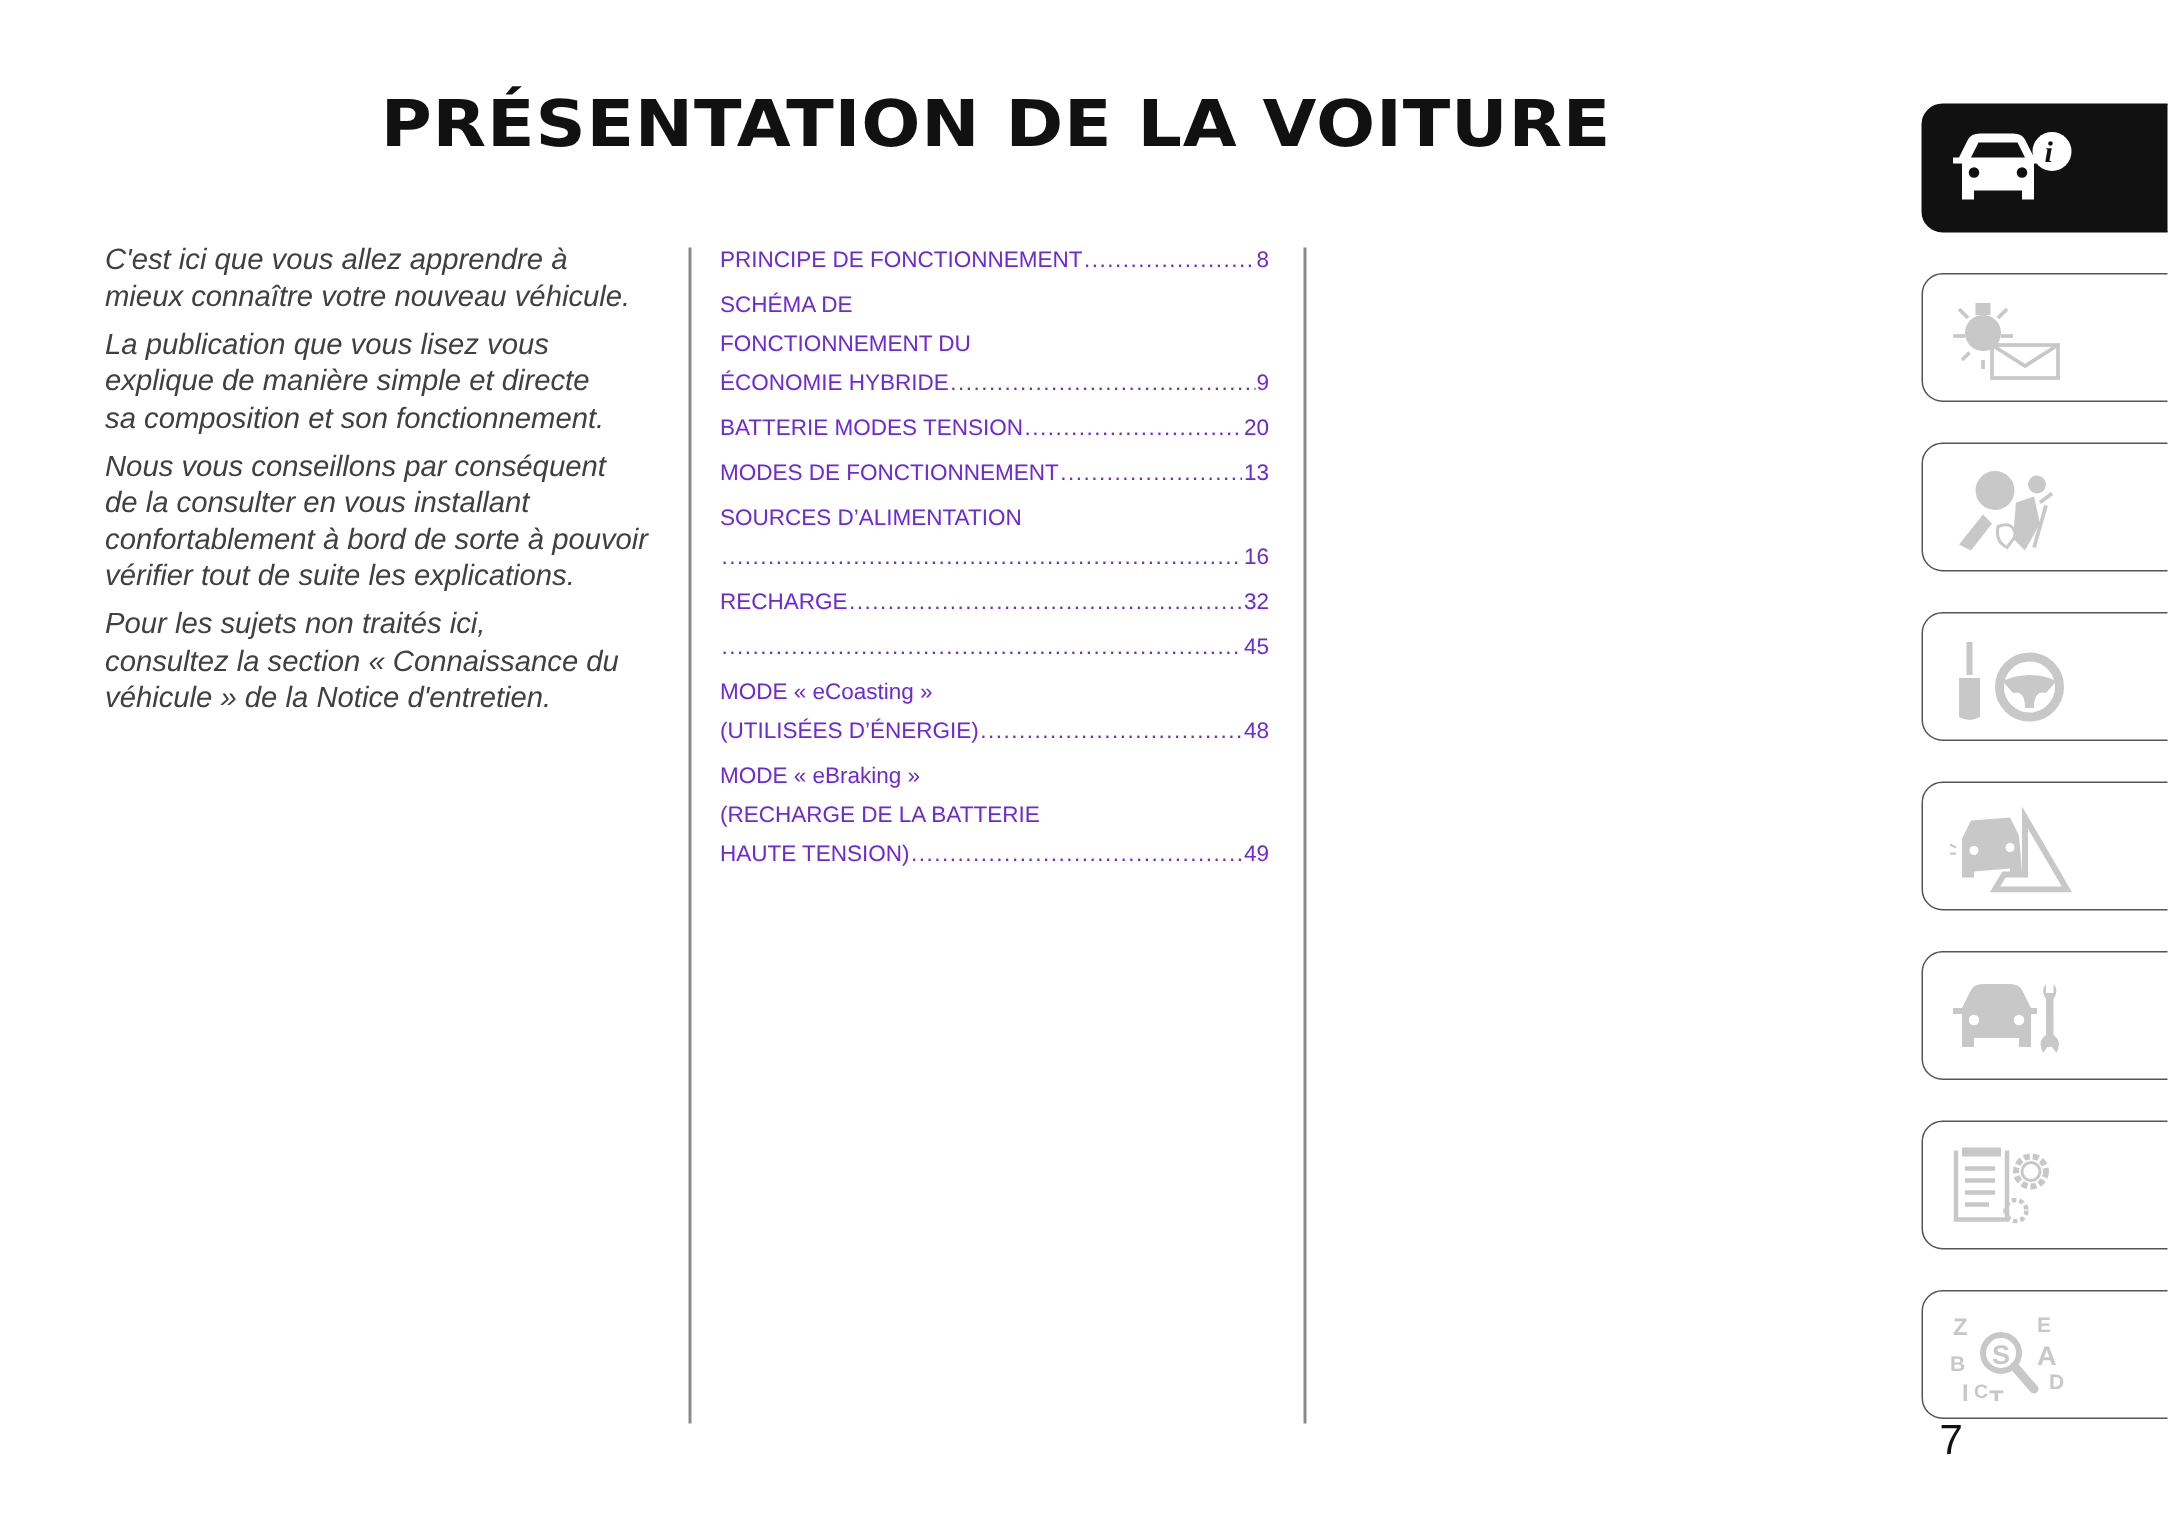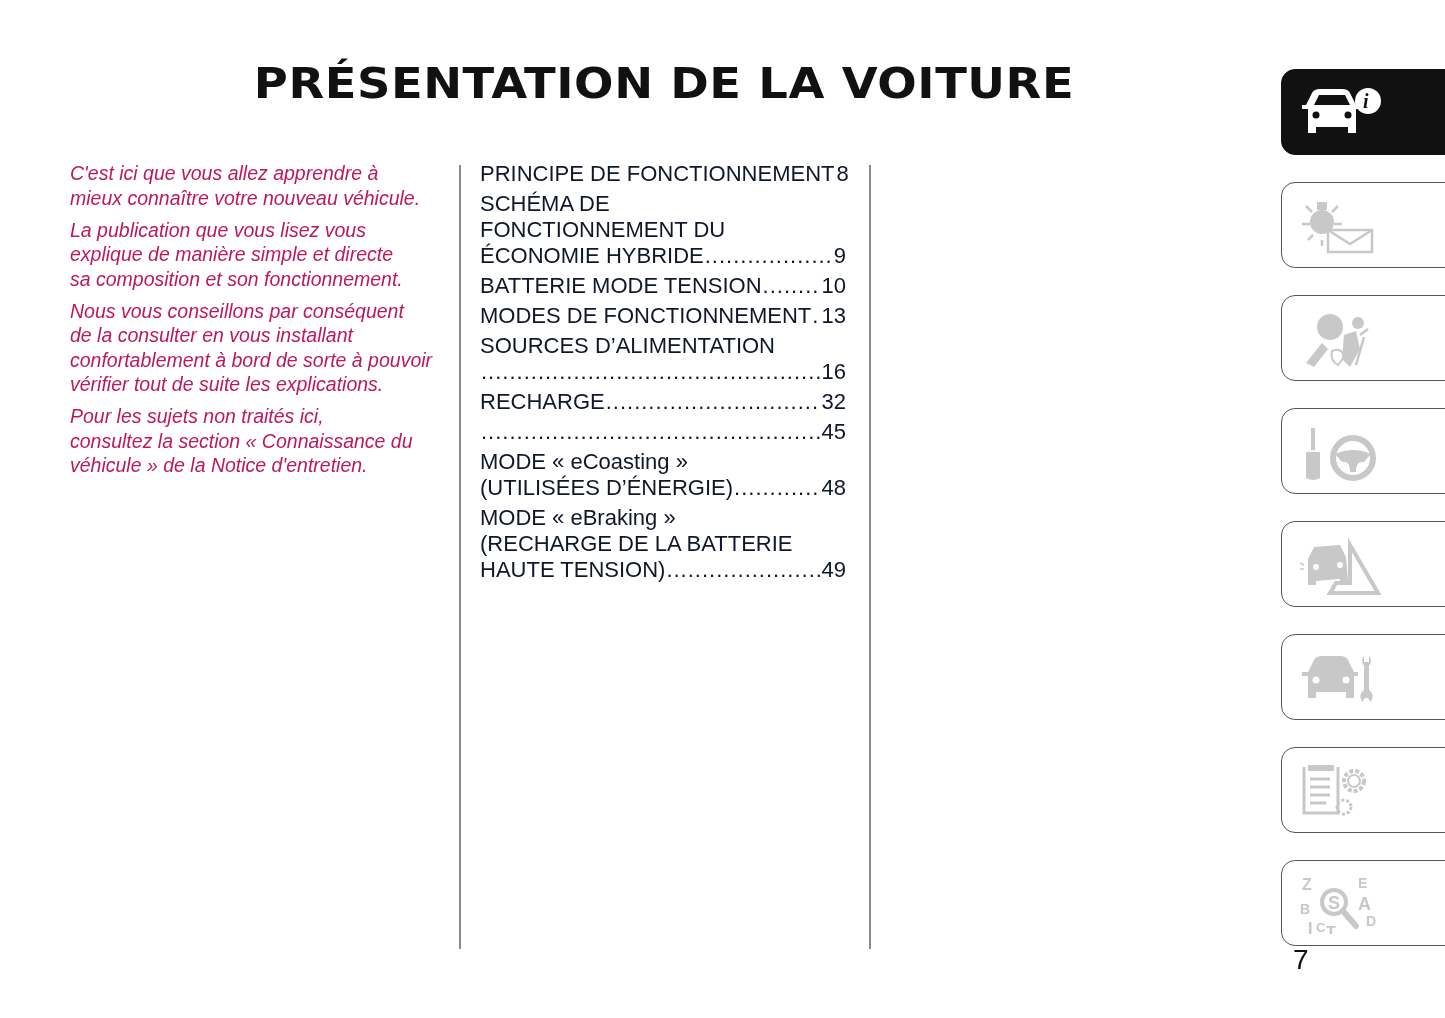--- a/index.html
+++ b/index.html
@@ -1,21 +1,21 @@
 <!DOCTYPE html>
 <html><head>
 <meta charset="utf-8">
 <style>
   html, body { margin: 0; padding: 0; background: #ffffff; }
   body { width: 1445px; height: 1018px; position: relative; overflow: hidden; font-family: "Liberation Sans", sans-serif; color: #1a1a1a; }
   .title { position: absolute; left: 0; top: 58px; width: 1328px; text-align: center; font-family: "DejaVu Sans", sans-serif; font-weight: bold; font-size: 43px; letter-spacing: 0.5px; color: #111; transform: scaleX(1.08); transform-origin: 664px 0; }
-  .intro { position: absolute; left: 70px; top: 161px; width: 380px; font-style: italic; font-size: 19.5px; line-height: 24.5px; color: #be185d; }
+  .intro { position: absolute; left: 70px; top: 161px; width: 380px; font-style: italic; font-size: 19.5px; line-height: 24.5px; color: #404040; }
   .intro p { margin: 0 0 7.5px 0; white-space: pre-line; }
   .vline { position: absolute; top: 165px; width: 1.5px; height: 784px; background: #8a8a8a; }
-  .toc { position: absolute; left: 480px; top: 161px; width: 366px; font-size: 22px; line-height: 26px; color: #0f172a; }
+  .toc { position: absolute; left: 480px; top: 161px; width: 366px; font-size: 15px; line-height: 26px; color: #6d28d9; }
   .toc-item { margin-bottom: 4px; }
   .toc-line { display: flex; align-items: baseline; white-space: nowrap; }
   .toc-line .t { flex: 0 0 auto; }
   .toc-line .dots { flex: 1 1 auto; overflow: hidden; white-space: nowrap; margin: 0 1px; }
   .toc-line .dots::after { content: "......................................................................................................"; letter-spacing: 1px; }
   .toc-line .pg { flex: 0 0 auto; }
   .tab { position: absolute; left: 1281px; width: 180px; height: 86px; border: 1.5px solid #555; border-radius: 14px; background: #fff; box-sizing: border-box; }
   .tab.active { background: #111; border-color: #111; }
   .tab svg { position: absolute; left: 16px; top: 13px; }
   .page-num { position: absolute; left: 1293px; top: 944px; font-size: 28px; color: #111; }
@@ -55,23 +55,23 @@
     <div>SCHÉMA DE</div>
     <div>FONCTIONNEMENT DU</div>
     <div class="toc-line">
         <span class="t">ÉCONOMIE HYBRIDE</span>
         <span class="dots"></span>
         <span class="pg">9</span>
       </div>
   </div>
   <div class="toc-item">
     <div class="toc-line">
-        <span class="t">BATTERIE MODE TENSION</span>
-        <span class="dots"></span>
-        <span class="pg">10</span>
+        <span class="t">BATTERIE MODES TENSION</span>
+        <span class="dots"></span>
+        <span class="pg">20</span>
       </div>
   </div>
   <div class="toc-item">
     <div class="toc-line">
         <span class="t">MODES DE FONCTIONNEMENT</span>
         <span class="dots"></span>
         <span class="pg">13</span>
       </div>
   </div>
   <div class="toc-item">

